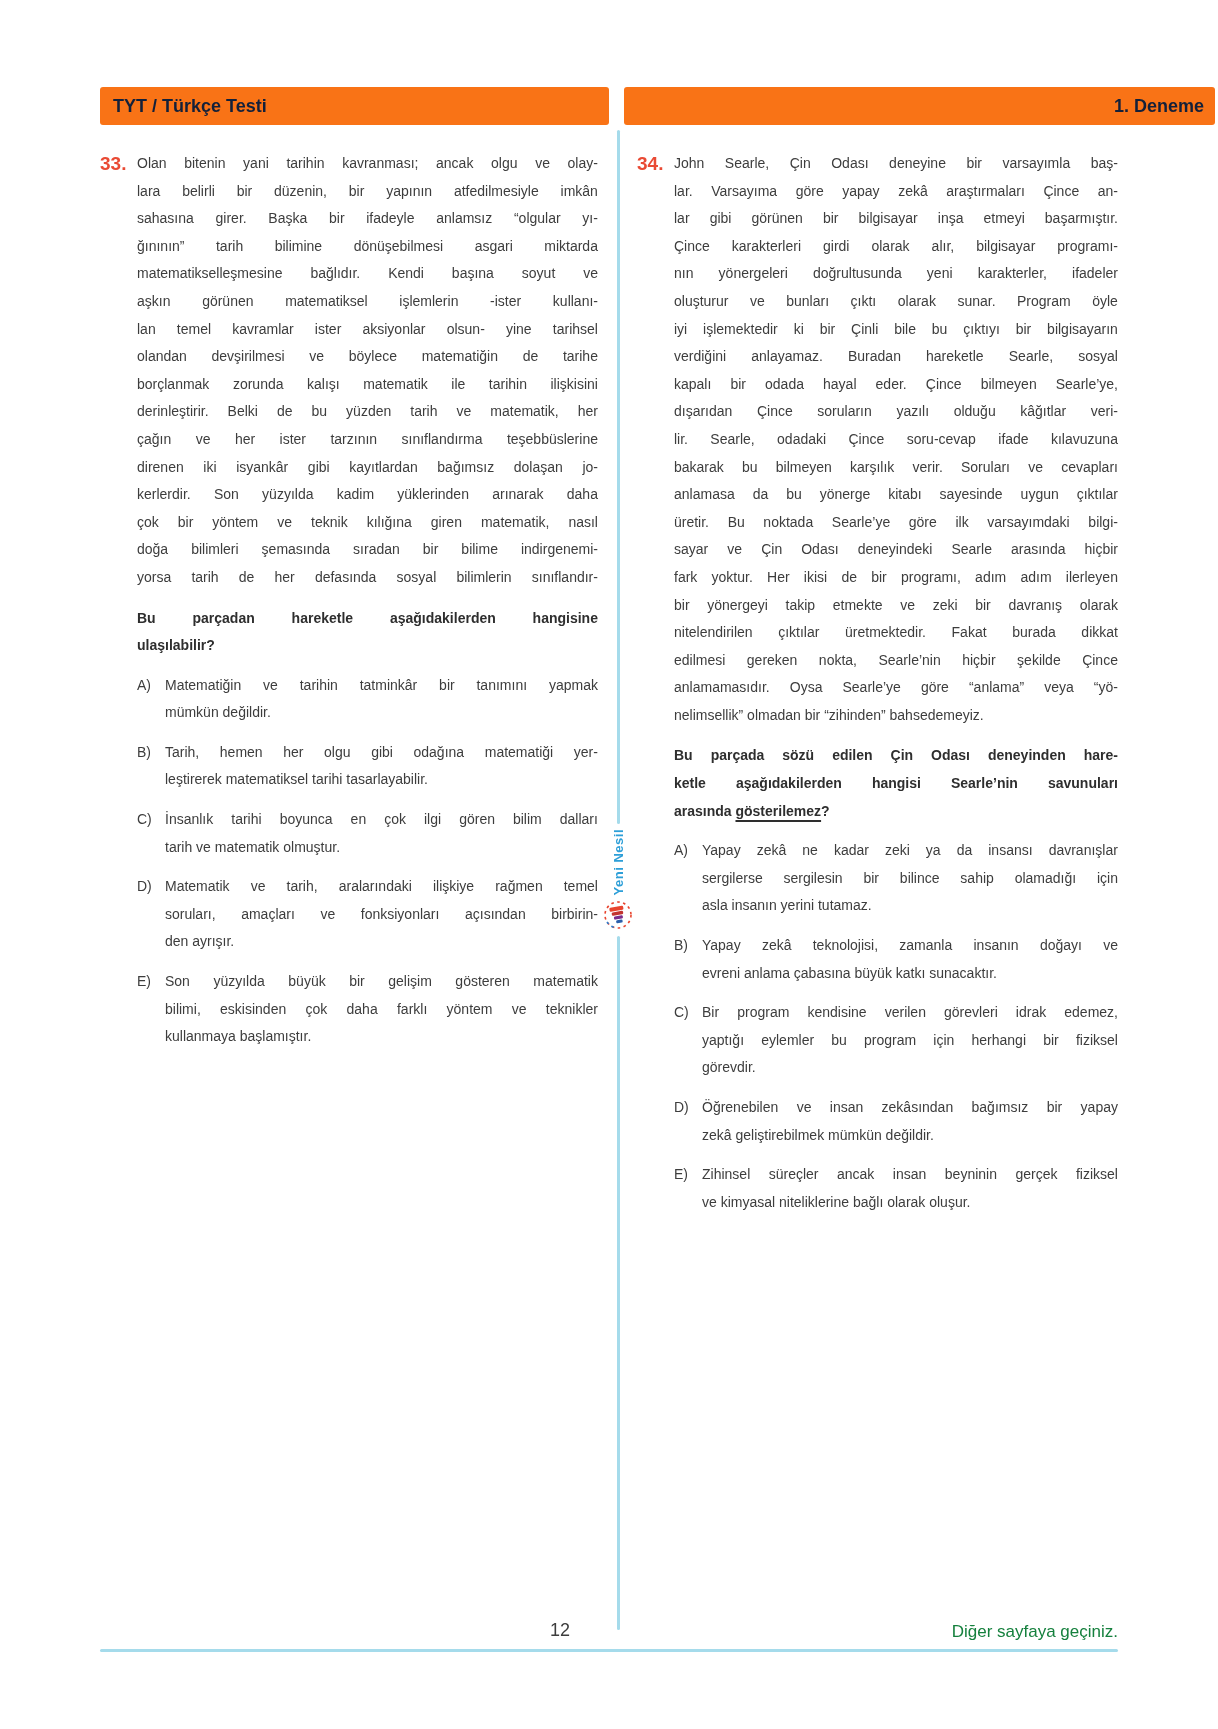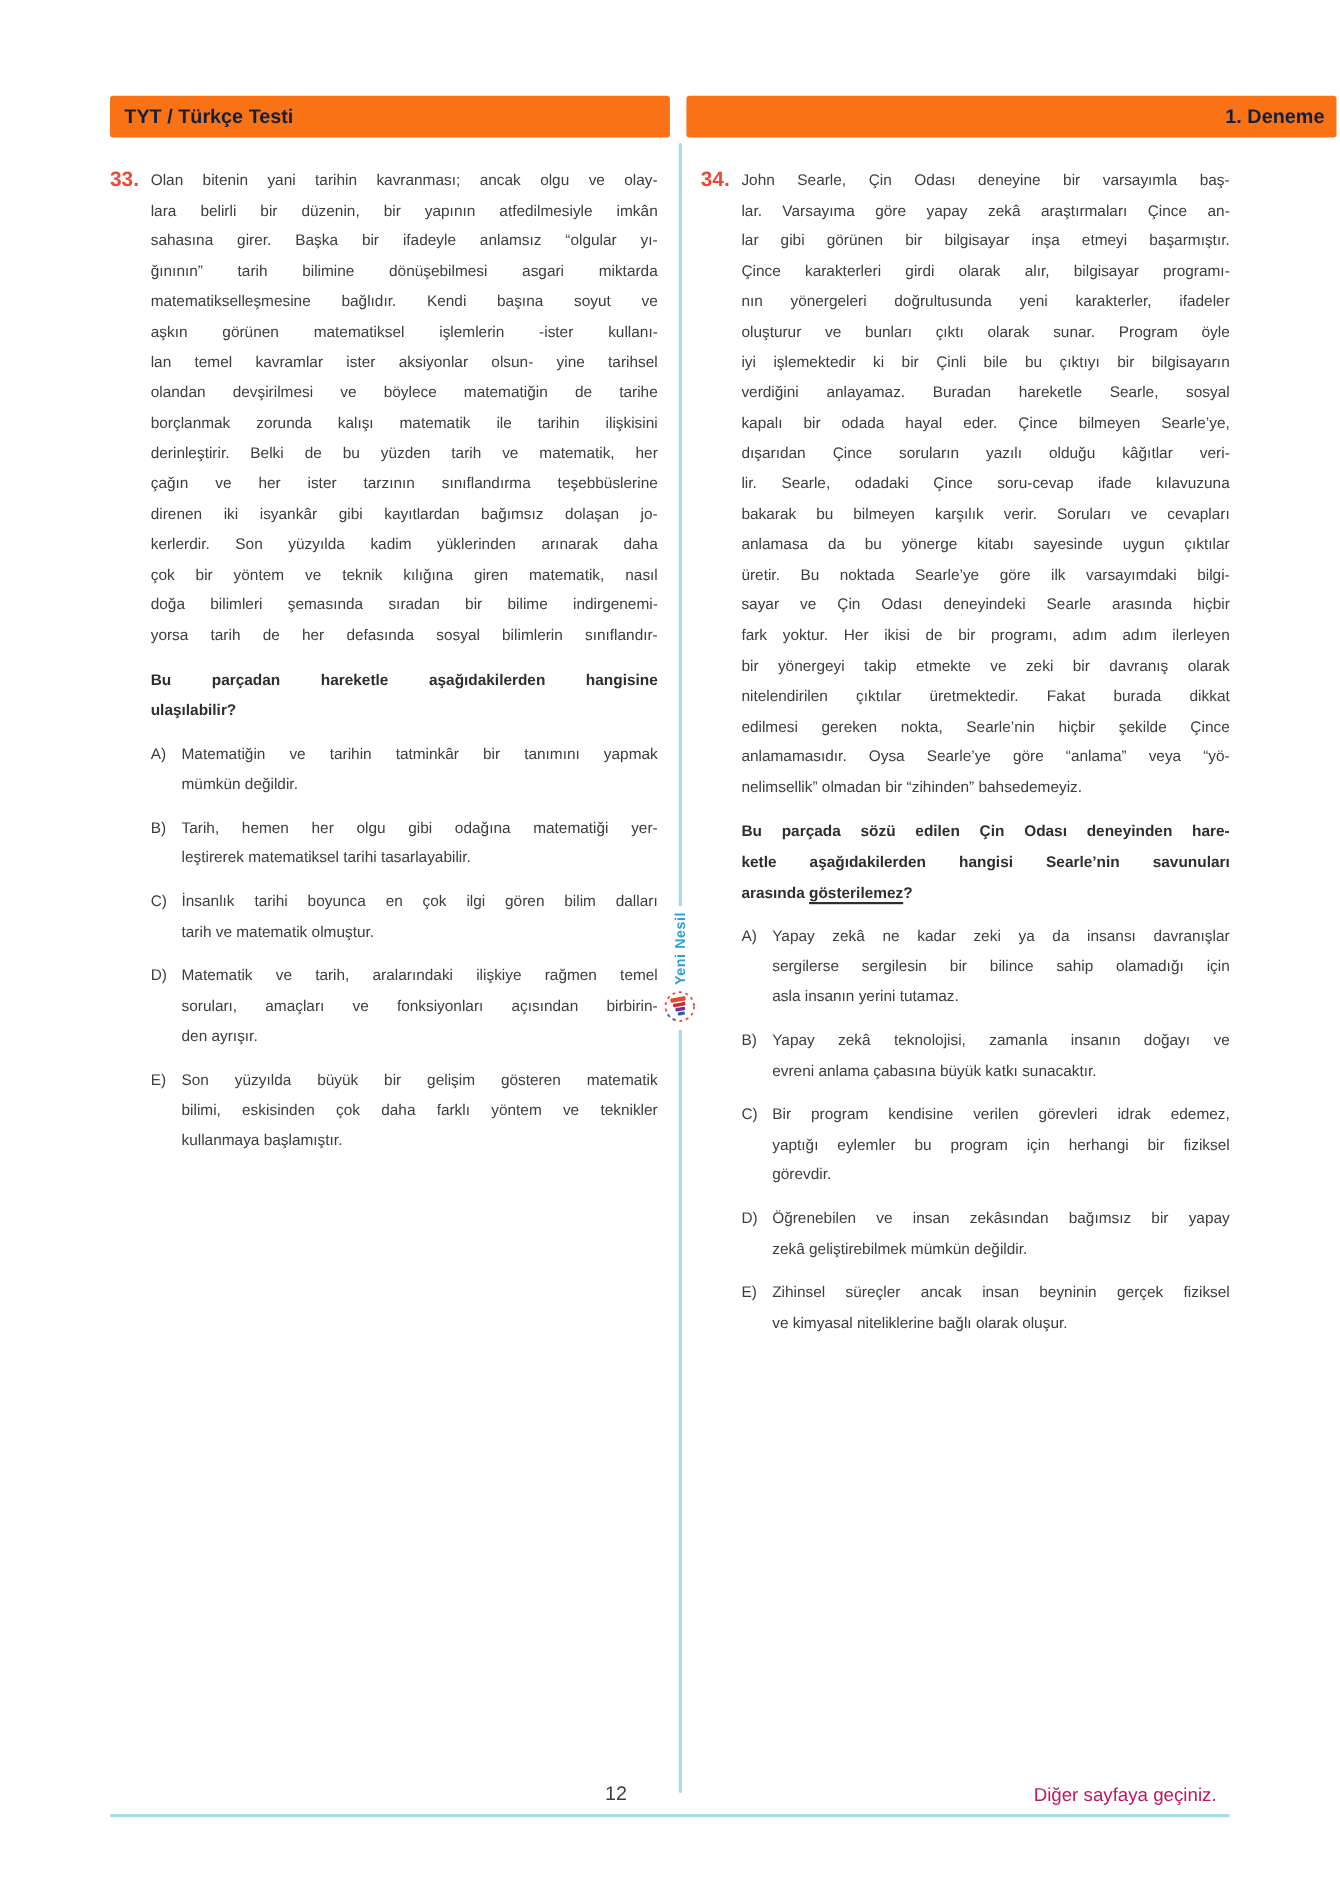--- a/index.html
+++ b/index.html
@@ -58,22 +58,22 @@
     color:#2d9fd8;margin:5px 0 3px 0;white-space:nowrap;
   }
   .brand-icon{width:30px;height:30px;margin:1px 0 6px 0;}
 
   
   .page-num{
     position:absolute;top:1620px;left:0;width:1120px;
     text-align:center;font-size:18px;color:#3d3d3d;
   }
   .continue{
-    position:absolute;top:1622px;right:112px;
-    font-size:17px;color:#be185d;
+    position:absolute;top:1622px;right:100px;
+    font-size:17px;color:#15803d;
   }
   .footer-line{
     position:absolute;left:100px;width:1018px;top:1649px;height:3px;
     background:#a5dbeb;border-radius:2px;
   }
 </style>
 </head>
 <body>
 
 <div class="header-bar left">

